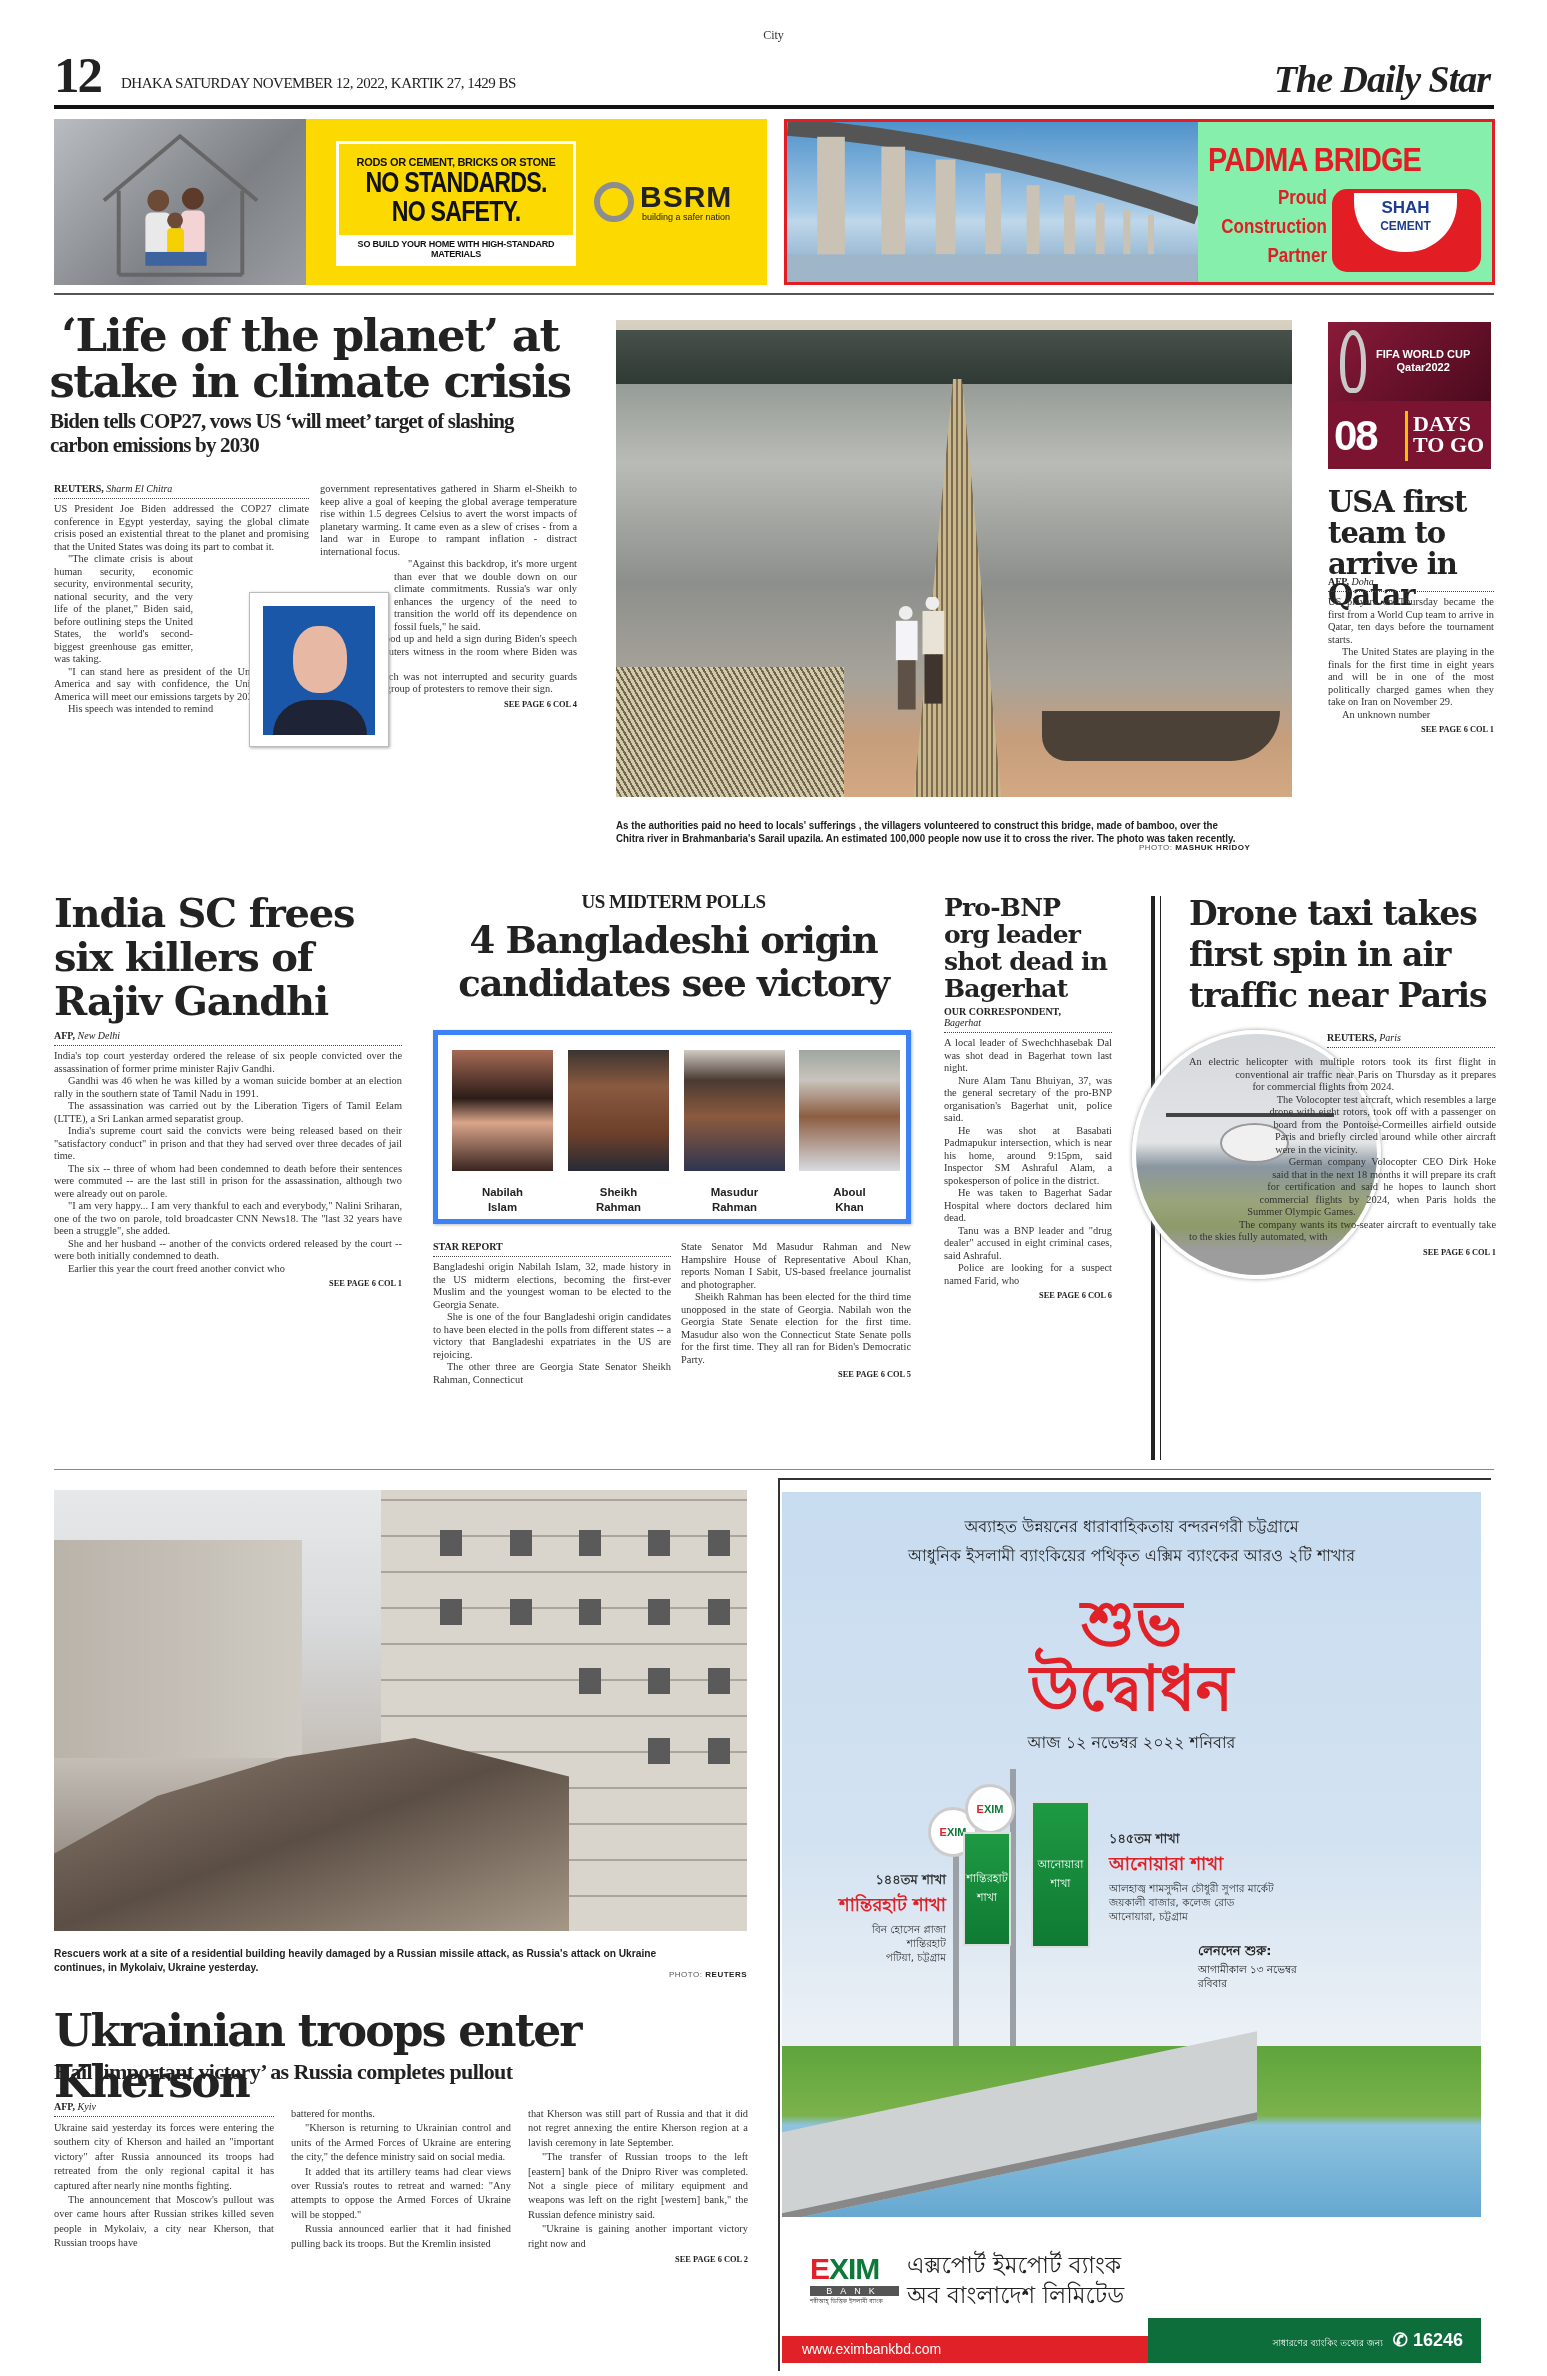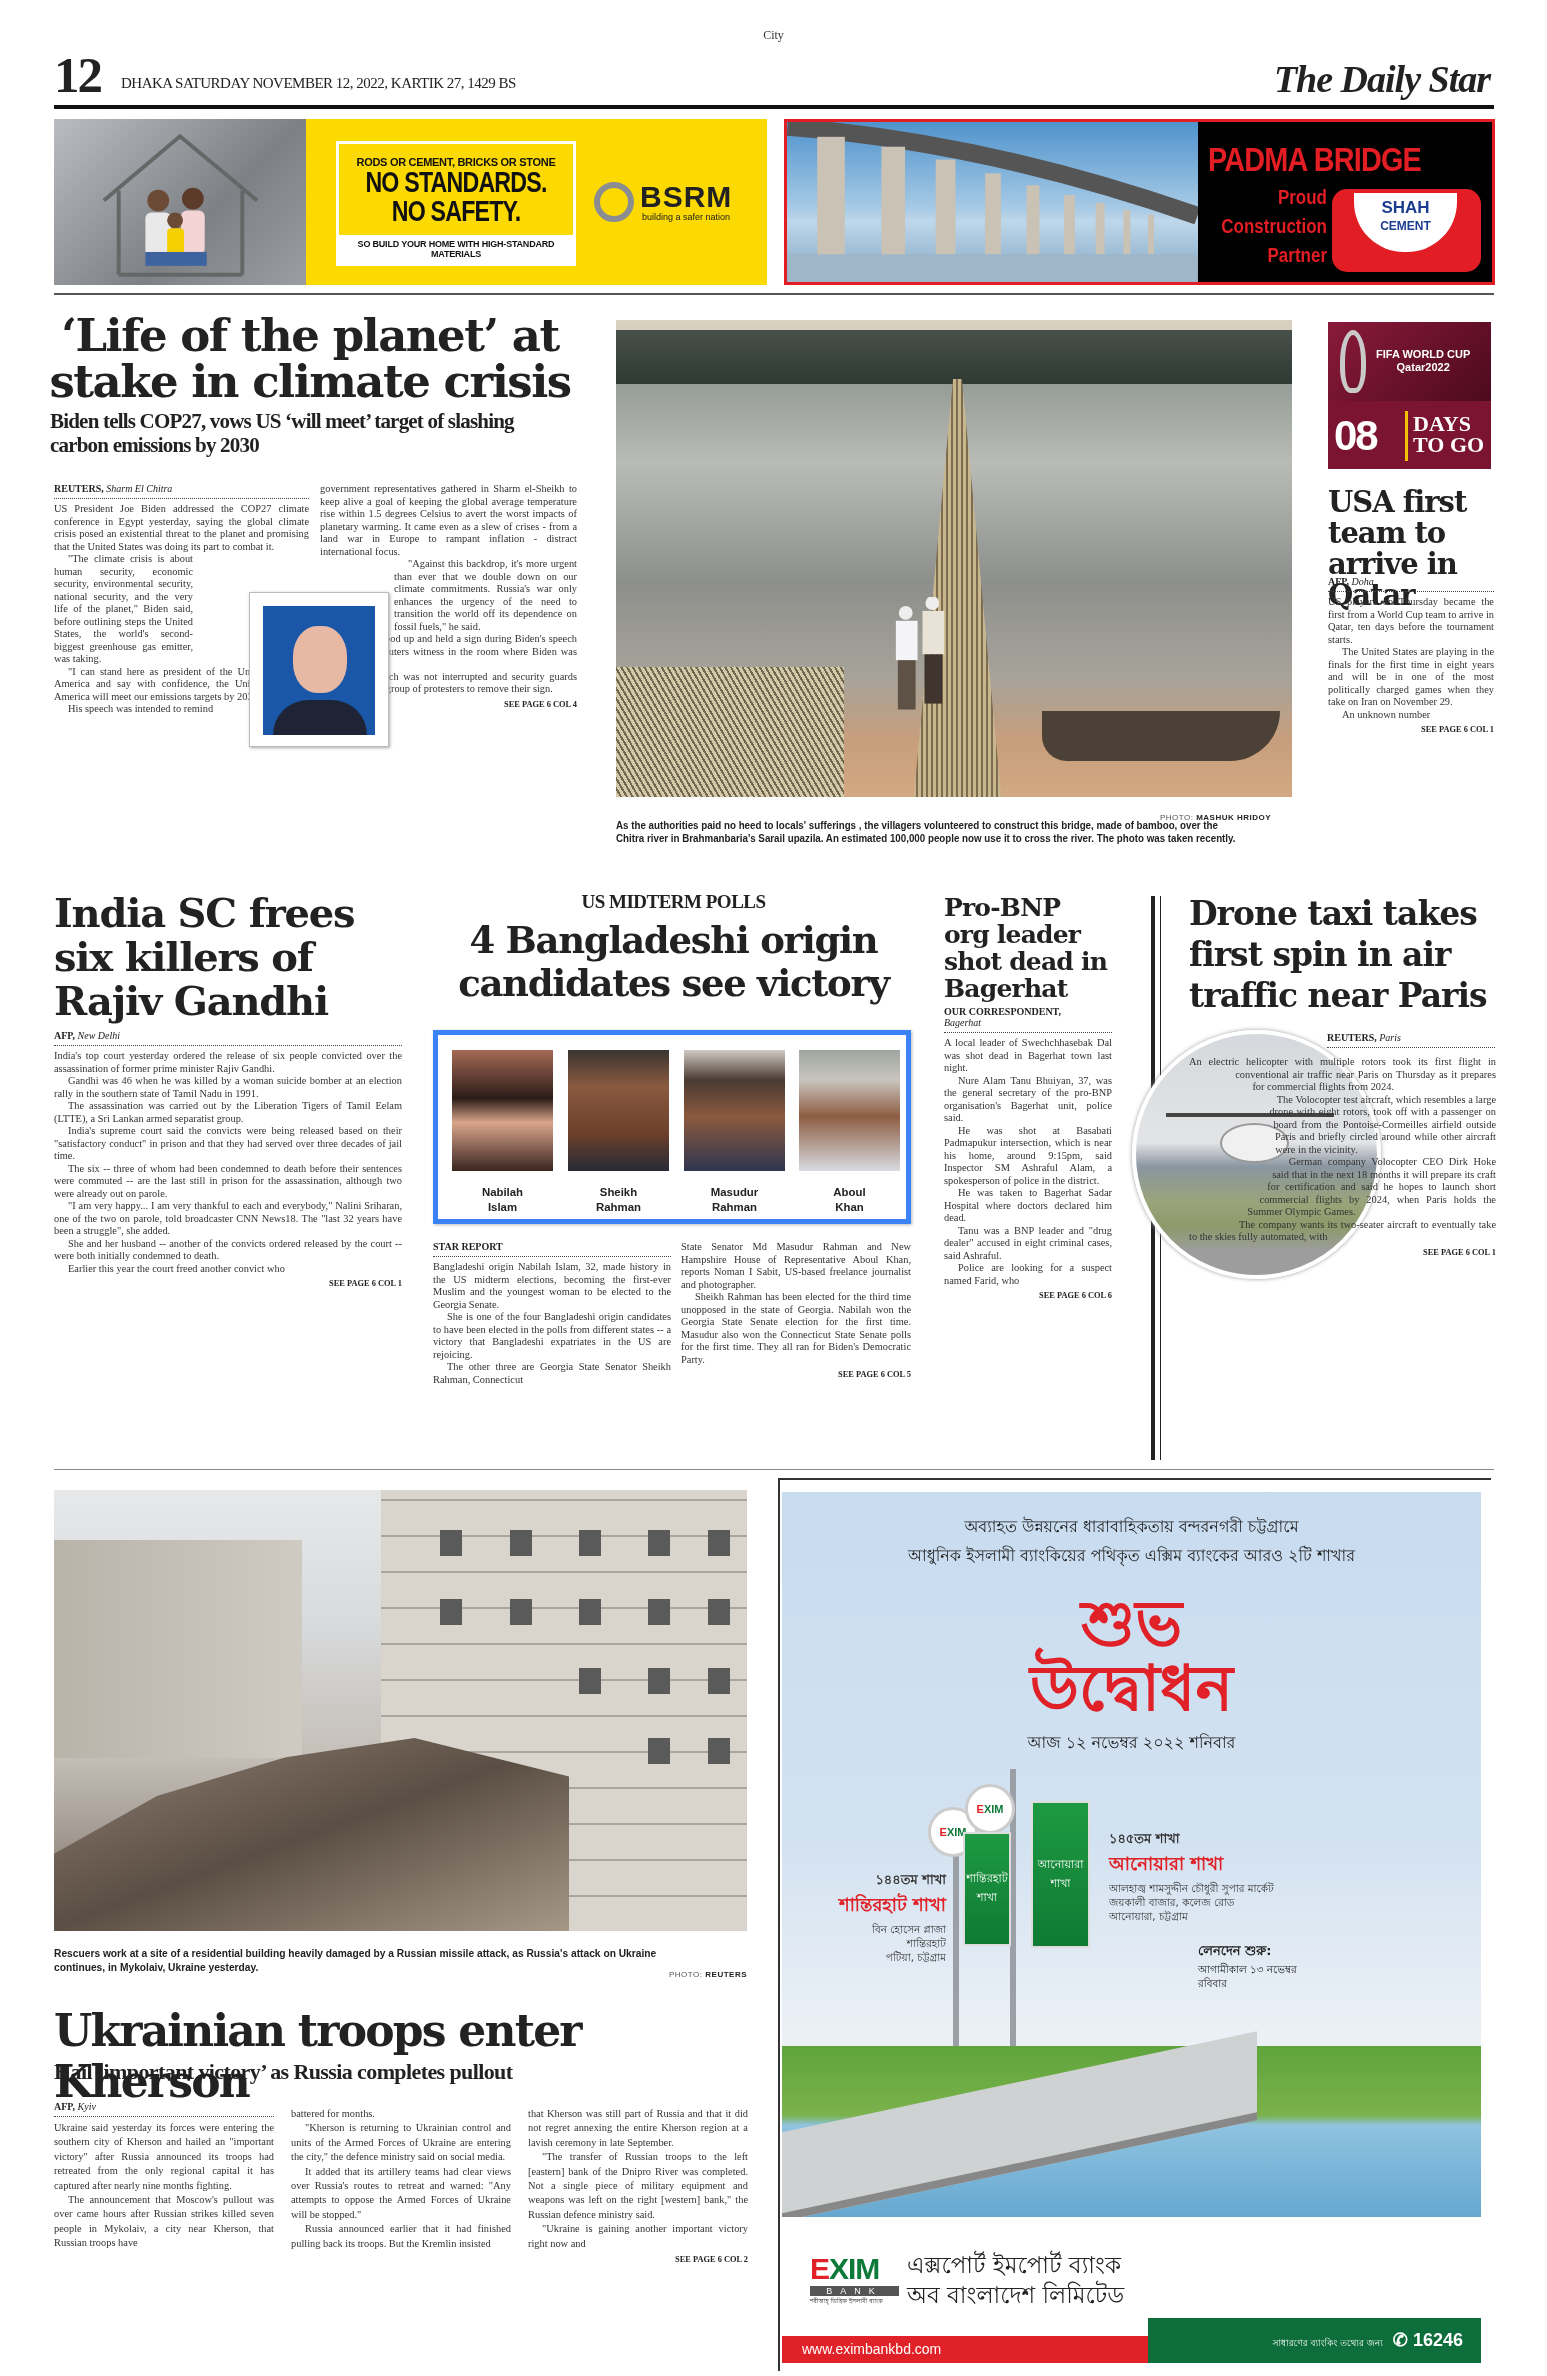--- a/index.html
+++ b/index.html
@@ -17,21 +17,21 @@
   .ad-bsrm .house{position:absolute;left:40px;top:12px;width:173px;height:149px}
   .ad-bsrm .box{position:absolute;left:282px;top:22px;width:240px;height:125px;background:#fcd900;border:3px solid #fff;text-align:center;font-family:"Liberation Sans",sans-serif;font-weight:bold;color:#111}
   .ad-bsrm .box .l1{font-size:11px;margin-top:12px;letter-spacing:-0.3px}
   .ad-bsrm .box .l2{font-size:29px;line-height:29px;letter-spacing:-1px;transform:scaleX(0.8)}
   .ad-bsrm .box .l4{position:absolute;left:0;right:0;bottom:0;background:#fff;font-size:9px;padding:4px 0;letter-spacing:-0.2px}
   .ad-bsrm .logo{position:absolute;left:540px;top:61px;width:163px;height:44px}
   .ad-bsrm .logo .mark{position:absolute;left:0;top:2px;width:40px;height:40px;border-radius:50%;border:6px solid #8b8d90}
   .ad-bsrm .logo .brand{position:absolute;left:46px;top:0;font-family:"Liberation Sans",sans-serif;font-weight:bold;font-size:30px;color:#222;letter-spacing:1px}
   .ad-bsrm .logo .tag{position:absolute;left:48px;top:32px;font-family:"Liberation Sans",sans-serif;font-size:9px;color:#222}
   
-  .ad-shah{left:784px;top:119px;width:711px;height:166px;border:3px solid #e21d24;overflow:hidden;background:#000000}
+  .ad-shah{left:784px;top:119px;width:711px;height:166px;border:3px solid #e21d24;overflow:hidden;background:#86efac}
   .ad-shah .bridge{position:absolute;left:0;top:0;width:411px;height:160px;background:linear-gradient(180deg,#4f93cc 0%,#a9cbe6 55%,#bfd7ea 62%,#7fa6c4 100%)}
   .ad-shah .title{position:absolute;left:421px;top:18px;font-family:"Liberation Sans",sans-serif;font-weight:bold;font-size:34px;color:#e21d24;letter-spacing:-1px;transform:scaleX(0.85);transform-origin:left}
   .ad-shah .sub{position:absolute;left:411px;top:61px;width:129px;text-align:right;font-family:"Liberation Sans",sans-serif;font-weight:bold;font-size:20px;line-height:29px;color:#e21d24;transform:scaleX(0.85);transform-origin:right}
   .ad-shah .badge{position:absolute;left:545px;top:67px;width:149px;height:83px;background:#e21d24;border-radius:15px}
   .ad-shah .badge .inner{position:absolute;left:22px;top:4px;width:103px;height:59px;background:#fff;border-radius:0 0 50px 50px;text-align:center;font-family:"Liberation Sans",sans-serif;font-weight:bold;color:#1c3d8f;font-size:17px;line-height:18px;padding-top:6px}
   .ad-shah .badge .inner span{display:block;font-size:12px}
   
   .lead-head{left:40px;top:313px;width:540px;text-align:center;font-size:45px;line-height:46px;font-family:"DejaVu Serif",serif;color:#222;letter-spacing:-1.5px}
   .lead-deck{left:50px;top:409px;width:525px;text-align:left;font-size:21px;line-height:24px;font-weight:bold;letter-spacing:-0.8px;font-family:Liberation Serif, serif}
   .byline{font-size:10px;font-weight:bold;font-family:"Liberation Serif",serif;padding-bottom:4px;border-bottom:1px dotted #444;margin-bottom:4px}
@@ -48,21 +48,21 @@
   .biden .suit{position:absolute;left:10px;top:94px;width:94px;height:35px;border-radius:40px 40px 0 0;background:#1e2436}
   
   .bridge-photo{left:616px;top:320px;width:676px;height:477px;overflow:hidden;background:linear-gradient(180deg,#d9d2c3 0%,#c9c1b2 9%,#8f9691 10%,#b9bbb6 30%,#8d8f8c 55%,#a7a39a 75%,#c79e7c 88%,#d3a983 100%)}
   .bridge-photo .trees{position:absolute;left:0;top:10px;width:100%;height:54px;background:linear-gradient(180deg,#48504a,#2f3a35)}
   .bridge-photo .walk{position:absolute;left:297px;top:59px;width:89px;height:426px;background:repeating-linear-gradient(90deg,#c8b68d 0 3px,#7d6c4f 3px 5px);clip-path:polygon(45% 0,55% 0,100% 100%,0 100%)}
   .bridge-photo .bamboo{position:absolute;left:0;top:347px;width:228px;height:139px;background:repeating-linear-gradient(60deg,#d4c9a7 0 3px,#6f6752 3px 5px)}
   .bridge-photo .boat{position:absolute;left:426px;top:391px;width:238px;height:50px;background:#4b4136;border-radius:0 0 119px 59px}
   .bridge-cap{left:616px;top:819px;width:673px;font-family:"Liberation Sans",sans-serif;font-weight:bold;font-size:10.4px;line-height:13.4px;color:#222;transform:scaleX(0.94);transform-origin:left}
   .credit{font-family:"Liberation Sans",sans-serif;font-size:8px;color:#555;font-weight:normal;letter-spacing:0.5px}
   .credit b{color:#222}
-  .bridge-credit{left:1139px;top:813px;width:153px;text-align:center}
+  .bridge-credit{left:1139px;top:843px;width:153px;text-align:left}
   
   .fifa{left:1328px;top:322px;width:163px;height:147px;background:#7a1431}
   .fifa .top{position:absolute;left:0;top:0;width:163px;height:79px;background:linear-gradient(135deg,#8a1a3a,#4c0a1d)}
   .fifa .trophy{position:absolute;left:12px;top:8px;width:26px;height:63px;border:5px solid #c9c9c9;border-radius:50% 50% 40% 40%}
   .fifa .wc{position:absolute;left:48px;top:26px;color:#fff;font-family:"Liberation Sans",sans-serif;font-weight:bold;font-size:11px;line-height:13px;text-align:center}
   .fifa .num{position:absolute;left:6px;top:91px;color:#fff;font-family:"Liberation Sans",sans-serif;font-weight:bold;font-size:42px;line-height:46px;letter-spacing:-2px}
   .fifa .bar{position:absolute;left:77px;top:89px;width:3px;height:50px;background:#f2c200}
   .fifa .days{position:absolute;left:85px;top:91px;color:#fff;font-family:"Liberation Serif",serif;font-weight:bold;font-size:22px;line-height:21px}
   .usa-head{left:1328px;top:487px;width:168px;font-size:29px;line-height:31px;letter-spacing:-1px;color:#222}
   .usa-body{left:1328px;top:576px;width:166px}

